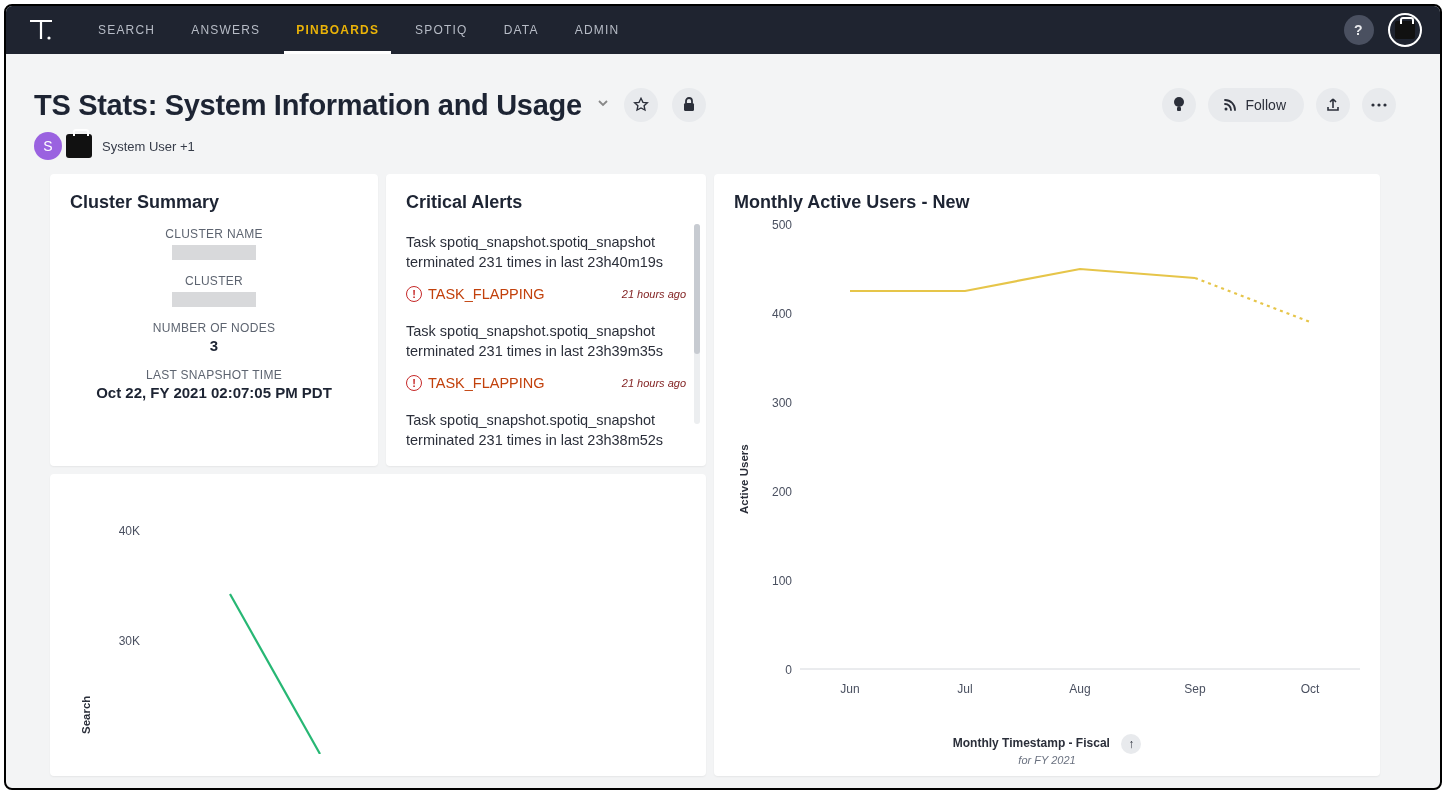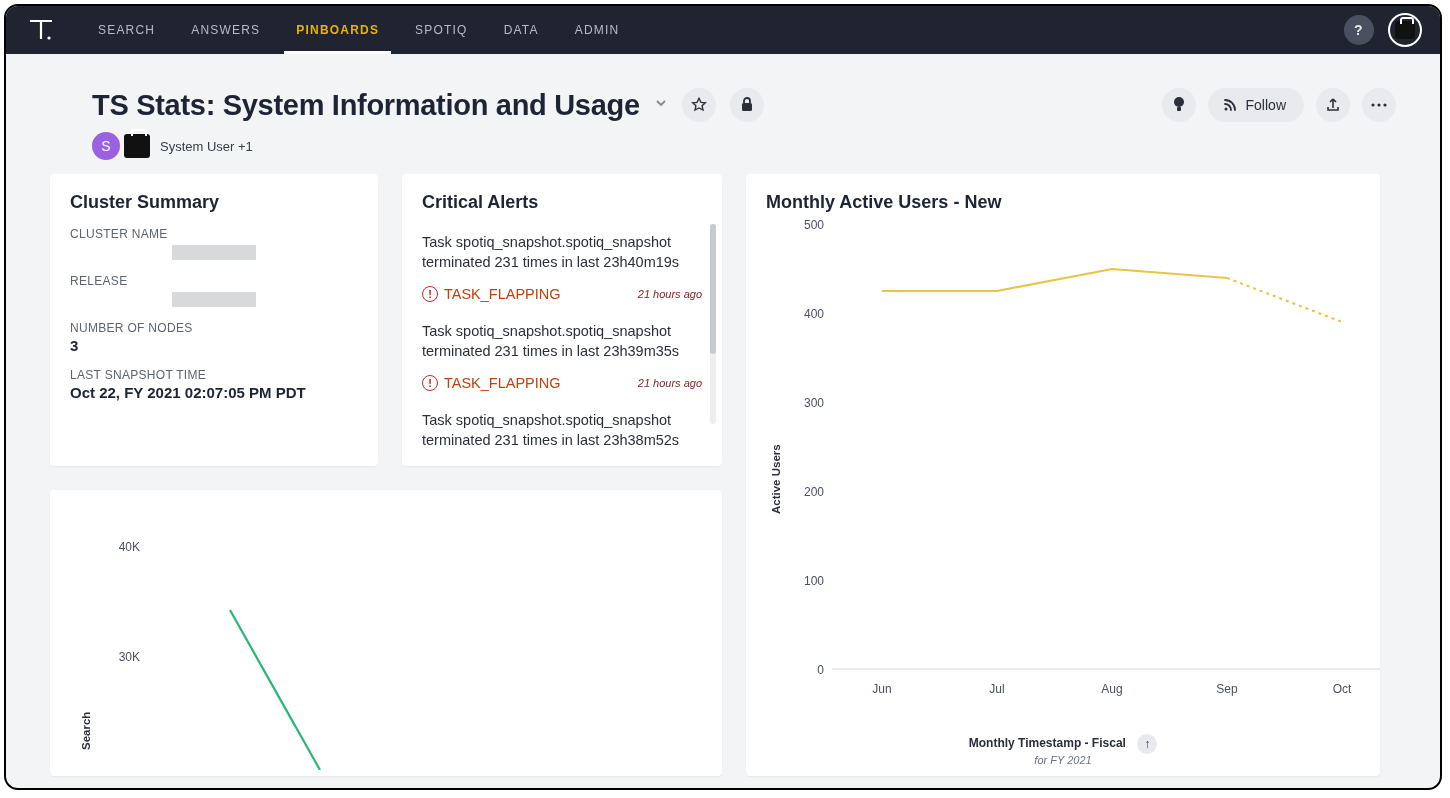--- a/index.html
+++ b/index.html
@@ -1,53 +1,53 @@
 <!DOCTYPE html>
 <html><head>
 <meta charset="utf-8">
 <style>
   * { box-sizing: border-box; margin: 0; padding: 0; }
   html, body { width: 1450px; height: 798px; overflow: hidden; font-family: -apple-system, BlinkMacSystemFont, "Segoe UI", Helvetica, Arial, sans-serif; background:#fff; }
-  .frame { position:relative; width:1438px; height:786px; margin:4px; border:2px solid #000; border-radius:14px; overflow:hidden; background:#f3f4f5; }
+  .frame { position:relative; width:1438px; height:786px; margin:4px; border:2px solid #000; border-radius:8px; overflow:hidden; background:#f3f4f5; }
 
   
   .topnav { height:48px; background:#1f2430; display:flex; align-items:center; padding:0 18px; color:#b7bcc6; font-size:12px; letter-spacing:1.2px; }
   .logo { width:34px; height:34px; display:flex; align-items:center; justify-content:center; margin-right:40px; }
   .logo svg { stroke:#fff; }
   .nav-items { display:flex; gap:36px; height:100%; align-items:center; }
   .nav-item { height:100%; display:flex; align-items:center; cursor:pointer; position:relative; }
   .nav-item.active { color:#eab308; font-weight:600; }
   .nav-item.active::after { content:""; position:absolute; bottom:0; left:-12px; right:-12px; height:3px; background:#fff; }
   .nav-right { margin-left:auto; display:flex; align-items:center; gap:14px; }
   .icon-circle { width:30px; height:30px; border-radius:50%; background:#4a5060; color:#e9eaed; display:flex; align-items:center; justify-content:center; cursor:pointer; font-size:14px; font-weight:600; }
   .avatar-ring { width:34px; height:34px; border-radius:50%; border:2px solid #fff; display:flex; align-items:center; justify-content:center; cursor:pointer; }
   .avatar-ring .brief { width:20px; height:18px; background:#111; border-radius:2px; position:relative; }
   .avatar-ring .brief::before { content:""; position:absolute; top:-4px; left:5px; width:10px; height:5px; border:2px solid #fff; border-bottom:none; border-radius:3px 3px 0 0; }
 
   
-  .header { padding:34px 44px 14px 43px;margin-left:43px; }
+  .header { padding:34px 44px 14px 28px; }
   .title-row { display:flex; align-items:center; gap:14px; }
   .title-row h1 { font-size:29px; font-weight:700; color:#1d2433; letter-spacing:-0.3px; }
   .chev { color:#6b7280; }
   .circ-btn { width:34px; height:34px; border-radius:50%; background:#e8eaed; display:flex; align-items:center;justify-content:center; cursor:pointer; color:#2b2f3a; }
   .title-actions { margin-left:auto; display:flex; align-items:center; gap:12px;text-align:right; }
   .follow-pill { background:#e8eaed; border-radius:18px; height:34px; padding:0 18px 0 14px; display:flex; align-items:center; gap:8px; cursor:pointer; font-size:14px; color:#2b2f3a; font-weight:500;}
   .owner-row { display:flex; align-items:center; gap:10px; margin-top:10px; }
   .avatar-s { width:28px; height:28px; border-radius:50%; background:#9a62e0; color:#fff; font-size:14px; font-weight:500; display:flex; align-items:center; justify-content:center; }
   .brief-sm { width:26px; height:24px; background:#111; border-radius:3px; position:relative; margin-left:-6px; }
   .brief-sm::before { content:""; position:absolute; top:-5px; left:7px; width:12px; height:5px; border:2px solid #fff; border-bottom:none; border-radius:3px 3px 0 0; }
   .owner-text { font-size:13px; color:#363c49; }
 
   
-  .grid { display:grid; grid-template-columns: 328px 320px 1fr; grid-template-rows: 292px 1fr; gap:24px; padding:0 60px 0 44px; height:calc(100% - 48px - 132px); }
+  .grid { display:grid; grid-template-columns: 328px 320px 1fr; grid-template-rows: 292px 1fr; gap:8px; padding:0 60px 0 44px; height:calc(100% - 48px - 132px); }
   .card { background:#fff; border-radius:4px; box-shadow:0 1px 2px rgba(0,0,0,0.06); padding:18px 20px; overflow:hidden; position:relative; }
   .card h2 { font-size:18px; font-weight:700; color:#1d2433; margin-bottom:12px; }
 
   
-  .cs-list { text-align:left; }
+  .cs-list { text-align:center; }
   .cs-label { font-size:12px; letter-spacing:0.3px; color:#5d6470; margin-top:14px; }
   .cs-redact { width:84px; height:15px; background:#d8d9db; margin:4px auto 0 auto; }
   .cs-value { font-size:15px; font-weight:700; color:#1d2433; margin-top:2px; }
 
   
   .alerts-scroll { position:absolute; right:6px; top:50px; width:6px; height:200px; background:#eceef0; border-radius:3px; }
   .alerts-thumb { position:absolute; right:6px; top:50px; width:6px; height:130px; background:#c7cbd1; border-radius:3px; }
   .alert { margin-bottom:14px; }
   .alert-head { display:flex; align-items:center; gap:6px; }
   .alert-icon { width:16px;height:16px;border:1.6px solid #c62828;border-radius:50%;display:flex;align-items:center;justify-content:center;color:#c62828;font-size:11px;font-weight:700; }
@@ -153,21 +153,21 @@
     </div>
   </div>
 
   <div class="grid">
 
     <div class="card">
       <h2>Cluster Summary</h2>
       <div class="cs-list">
         <div class="cs-label">CLUSTER NAME</div>
         <div class="cs-redact"></div>
-        <div class="cs-label">RELEASE</div>
+        <div class="cs-label">CLUSTER</div>
         <div class="cs-redact"></div>
         <div class="cs-label">NUMBER OF NODES</div>
         <div class="cs-value">3</div>
         <div class="cs-label">LAST SNAPSHOT TIME</div>
         <div class="cs-value">Oct 22, FY 2021 02:07:05 PM PDT</div>
       </div>
     </div>
 
     <div class="card">
       <h2>Critical Alerts</h2>

